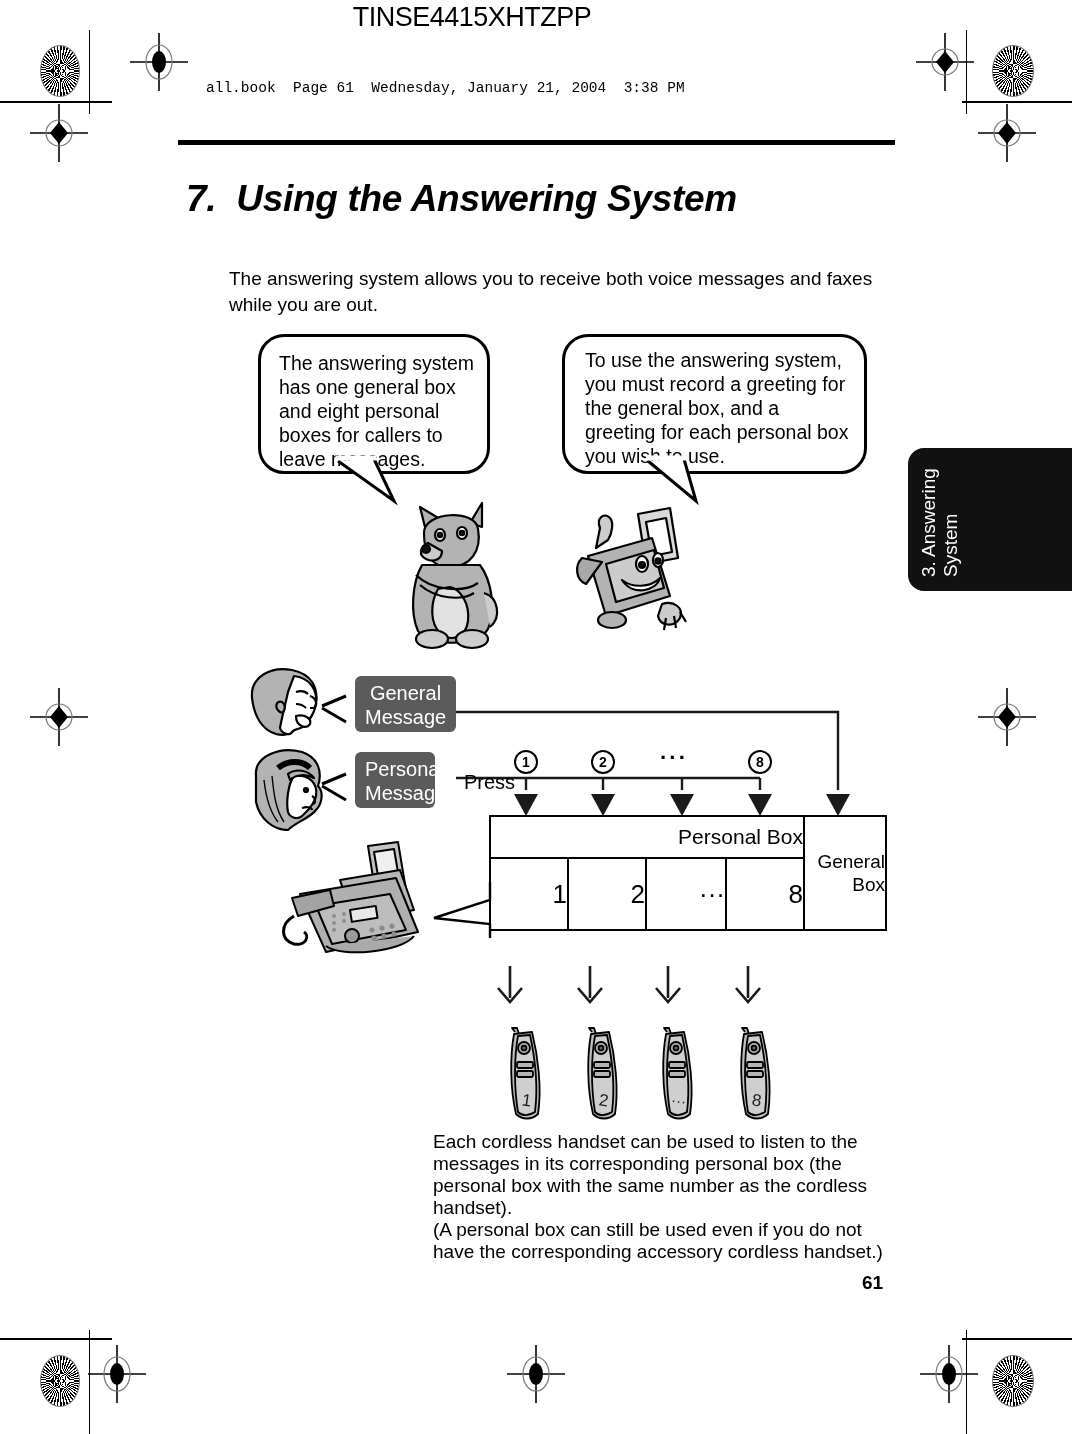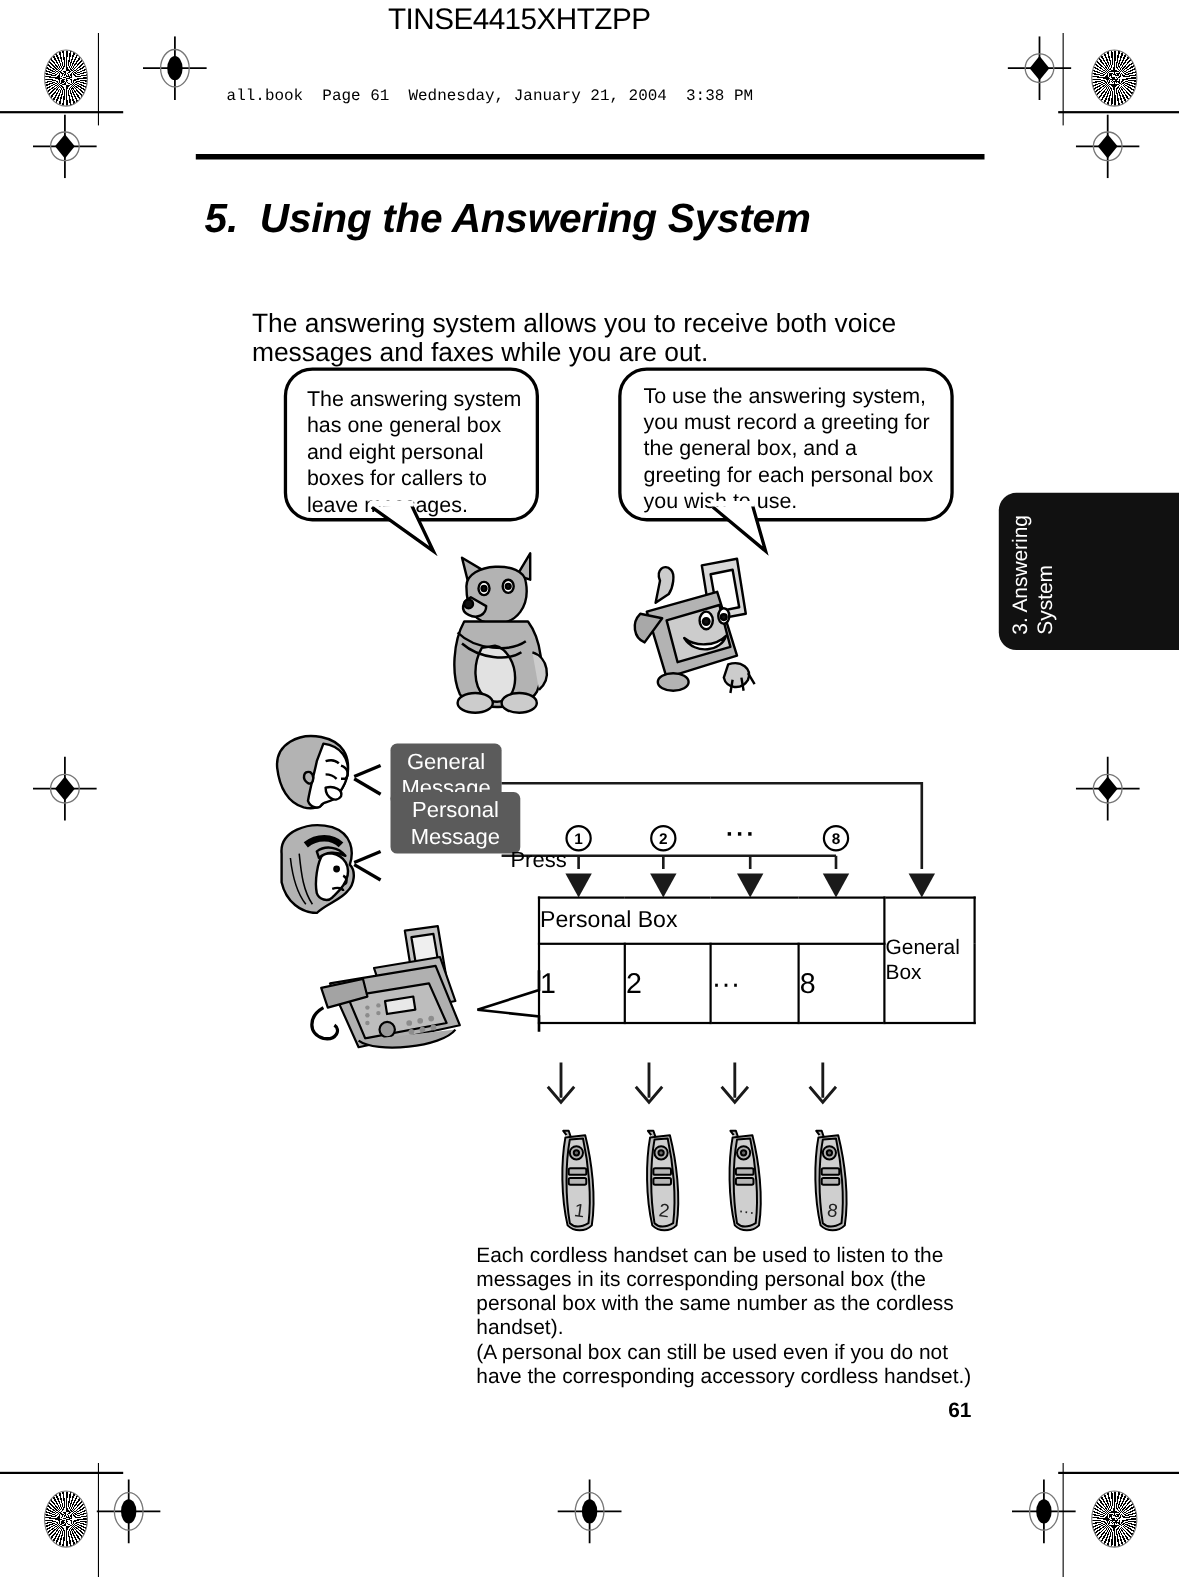--- a/index.html
+++ b/index.html
@@ -83,23 +83,23 @@
     font-size: 37px;
     font-weight: bold;
     font-style: italic;
     color: #000;
     white-space: pre;
     letter-spacing: -0.3px;
   }
   .intro {
     position: absolute;
     left: 229px;
-    top: 282px;
+    top: 266px;
     width: 650px;
-    font-size: 24px;
+    font-size: 19px;
     line-height: 26px;
     color: #000;
   }
 
   
   .balloon {
     position: absolute;
     border: 3px solid #000;
     border-radius: 26px;
     background: #fff;
@@ -183,21 +183,21 @@
 
   
   .tbl {
     position: absolute;
     left: 489px;
     top: 815px;
     border-collapse: collapse;
   }
   .tbl td {
     border: 2px solid #000;
-    text-align: left;
+    text-align: right;
     color: #000;
     font-size: 21px;
     padding: 0;
   }
   td.hdr { height: 40px; font-size: 21px; }
   td.cell { height: 70px; font-size: 26px; }
   td.genbox { font-size: 19px; line-height: 23px; width: 80px; }
 
   
   .caption {
@@ -272,21 +272,21 @@
     <line x1="29" y1="-12" x2="29" y2="70" stroke="#000" stroke-width="1.6"></line>
     <line x1="0" y1="29" x2="82" y2="29" stroke="#000" stroke-width="1.6"></line>
     <circle cx="29" cy="29" r="13" fill="none" stroke="#777" stroke-width="1.2"></circle>
     <path d="M29 18 L38 29 L29 40 L20 29 Z" fill="#000"></path>
   </svg>
 
   <div class="doc-code">TINSE4415XHTZPP</div>
   <div class="book-line">all.book  Page 61  Wednesday, January 21, 2004  3:38 PM</div>
 
   <div class="rule"></div>
-  <div class="chapter-title">5.  Using the Answering System</div>
+  <div class="chapter-title">7.  Using the Answering System</div>
   <div class="intro">The answering system allows you to receive both voice messages and faxes while you are out.</div>
 
   <div class="side-tab">
     <div class="side-tab-label">3. Answering
 System</div>
   </div>
 
   <div class="balloon" style="left:258px; top:334px; width:232px; height:140px;">
     <div class="balloon-text abs" style="left:18px; top:14px; width:196px;">The answering system has one general box and eight personal boxes for callers to leave messages.</div>
   </div>
@@ -404,21 +404,21 @@
     <path d="M30 4 L6 14" stroke="#000" stroke-width="3"></path>
     <path d="M6 16 L30 30" stroke="#000" stroke-width="3"></path>
   </svg>
   <svg class="abs" style="left:316px; top:770px; width:34px; height:36px;" viewBox="0 0 34 36">
     <path d="M30 4 L6 14" stroke="#000" stroke-width="3"></path>
     <path d="M6 16 L30 30" stroke="#000" stroke-width="3"></path>
   </svg>
 
   <div class="chip" style="left:355px; top:676px; width:101px; height:56px;">General
 Message</div>
-  <div class="chip" style="left:355px; top:720px; width:118px; height:56px;">Personal
+  <div class="chip" style="left:355px; top:752px; width:80px; height:56px;">Personal
 Message</div>
 
   <svg class="abs" style="left:440px; top:690px; width:450px; height:130px;" viewBox="0 0 450 130">
     <g stroke="#1a1a1a" stroke-width="2.4" fill="none">
 
       <path d="M16 22 L398 22 L398 100"></path>
 
       <path d="M16 88 L320 88"></path>
 
       <path d="M86 88 L86 100"></path>

